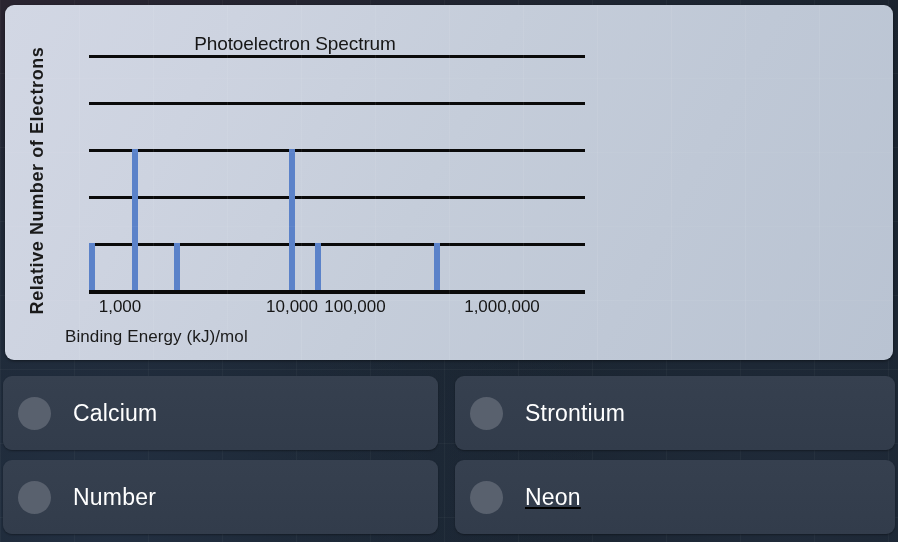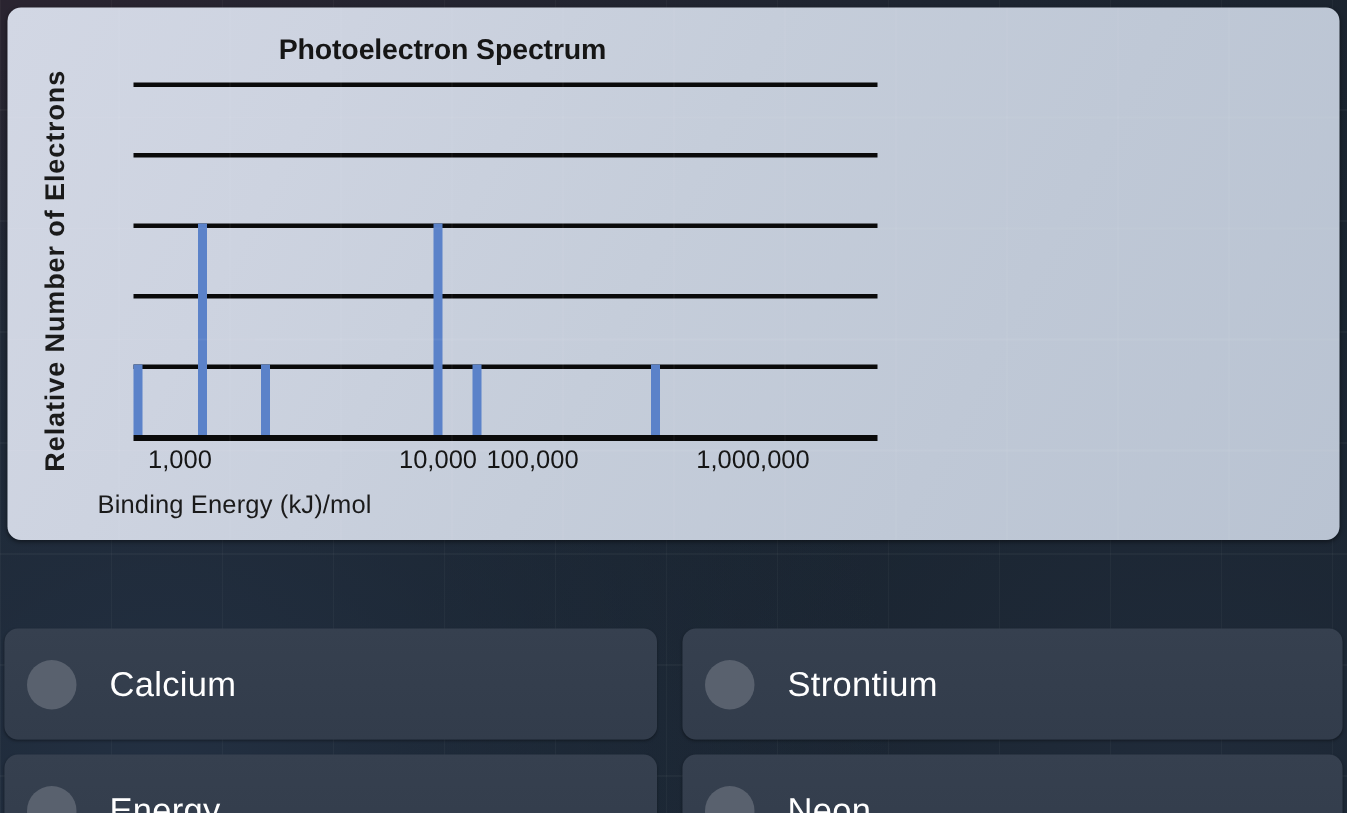--- a/index.html
+++ b/index.html
@@ -37,22 +37,22 @@
   #plot-wrap{position:absolute;left:0;top:0;width:600px;height:355px;}
   #prompt-wrap{
     position:absolute;left:596px;top:0;width:292px;height:355px;
     display:flex;align-items:center;justify-content:center;
   }
   #prompt-text{
     font-size:35px;line-height:1.33;color:#121212;text-align:center;
     letter-spacing:.1px;width:272px;
   }
   #chart-title{
-    position:absolute;left:0;top:18px;width:580px;text-align:center;
-    font-size:19px;font-weight:bold;color:#161616;letter-spacing:-.1px;
+    position:absolute;left:0;top:28px;width:580px;text-align:center;
+    font-size:19px;font-weight:normal;color:#161616;letter-spacing:-.1px;
   }
   
   #ylabel{
     position:absolute;left:-108px;top:165px;width:280px;
     transform:rotate(-90deg);transform-origin:center center;
     text-align:center;font-size:18px;font-weight:bold;color:#1a1a1a;
     letter-spacing:.6px;
   }
   #xlabel{
     position:absolute;left:60px;top:322px;width:520px;
@@ -64,21 +64,21 @@
   }
   #plot-area{position:absolute;left:84px;top:50px;width:496px;height:235px;}
   .gridline{position:absolute;left:0;width:100%;height:3px;background:#0a0a0a;}
   #axis-line{position:absolute;left:0;top:235px;width:100%;height:3.5px;background:#0a0a0a;}
   .bar{position:absolute;bottom:0;width:6px;background:#5b82c9;}
   
   .option{
     position:absolute;height:74px;border-radius:9px;
     background:linear-gradient(180deg,#36404f 0%,#323c4b 100%);
     box-shadow:0 1px 2px rgba(0,0,0,.35);
-    display:flex;align-items:center;cursor:pointer;margin-top:43px;
+    display:flex;align-items:center;cursor:pointer;
   }
   .radio{
     width:33px;height:33px;border-radius:50%;
     background:#59616e;margin-left:15px;flex:0 0 auto;
   }
   .opt-label{
     margin-left:22px;color:#ffffff;font-size:23px;letter-spacing:.2px;
   }
   #opt-0{left:3px;top:376px;width:435px;}
   #opt-1{left:455px;top:376px;width:440px;}
@@ -133,18 +133,18 @@
 <div class="option" id="opt-0">
   <div class="radio"></div>
   <div class="opt-label">Calcium</div>
 </div>
 <div class="option" id="opt-1">
   <div class="radio"></div>
   <div class="opt-label">Strontium</div>
 </div>
 <div class="option" id="opt-2">
   <div class="radio"></div>
-  <div class="opt-label">Energy</div>
+  <div class="opt-label">Number</div>
 </div>
 <div class="option" id="opt-3">
   <div class="radio"></div>
   <div class="opt-label">Neon</div>
 </div>
 
 </body></html>

